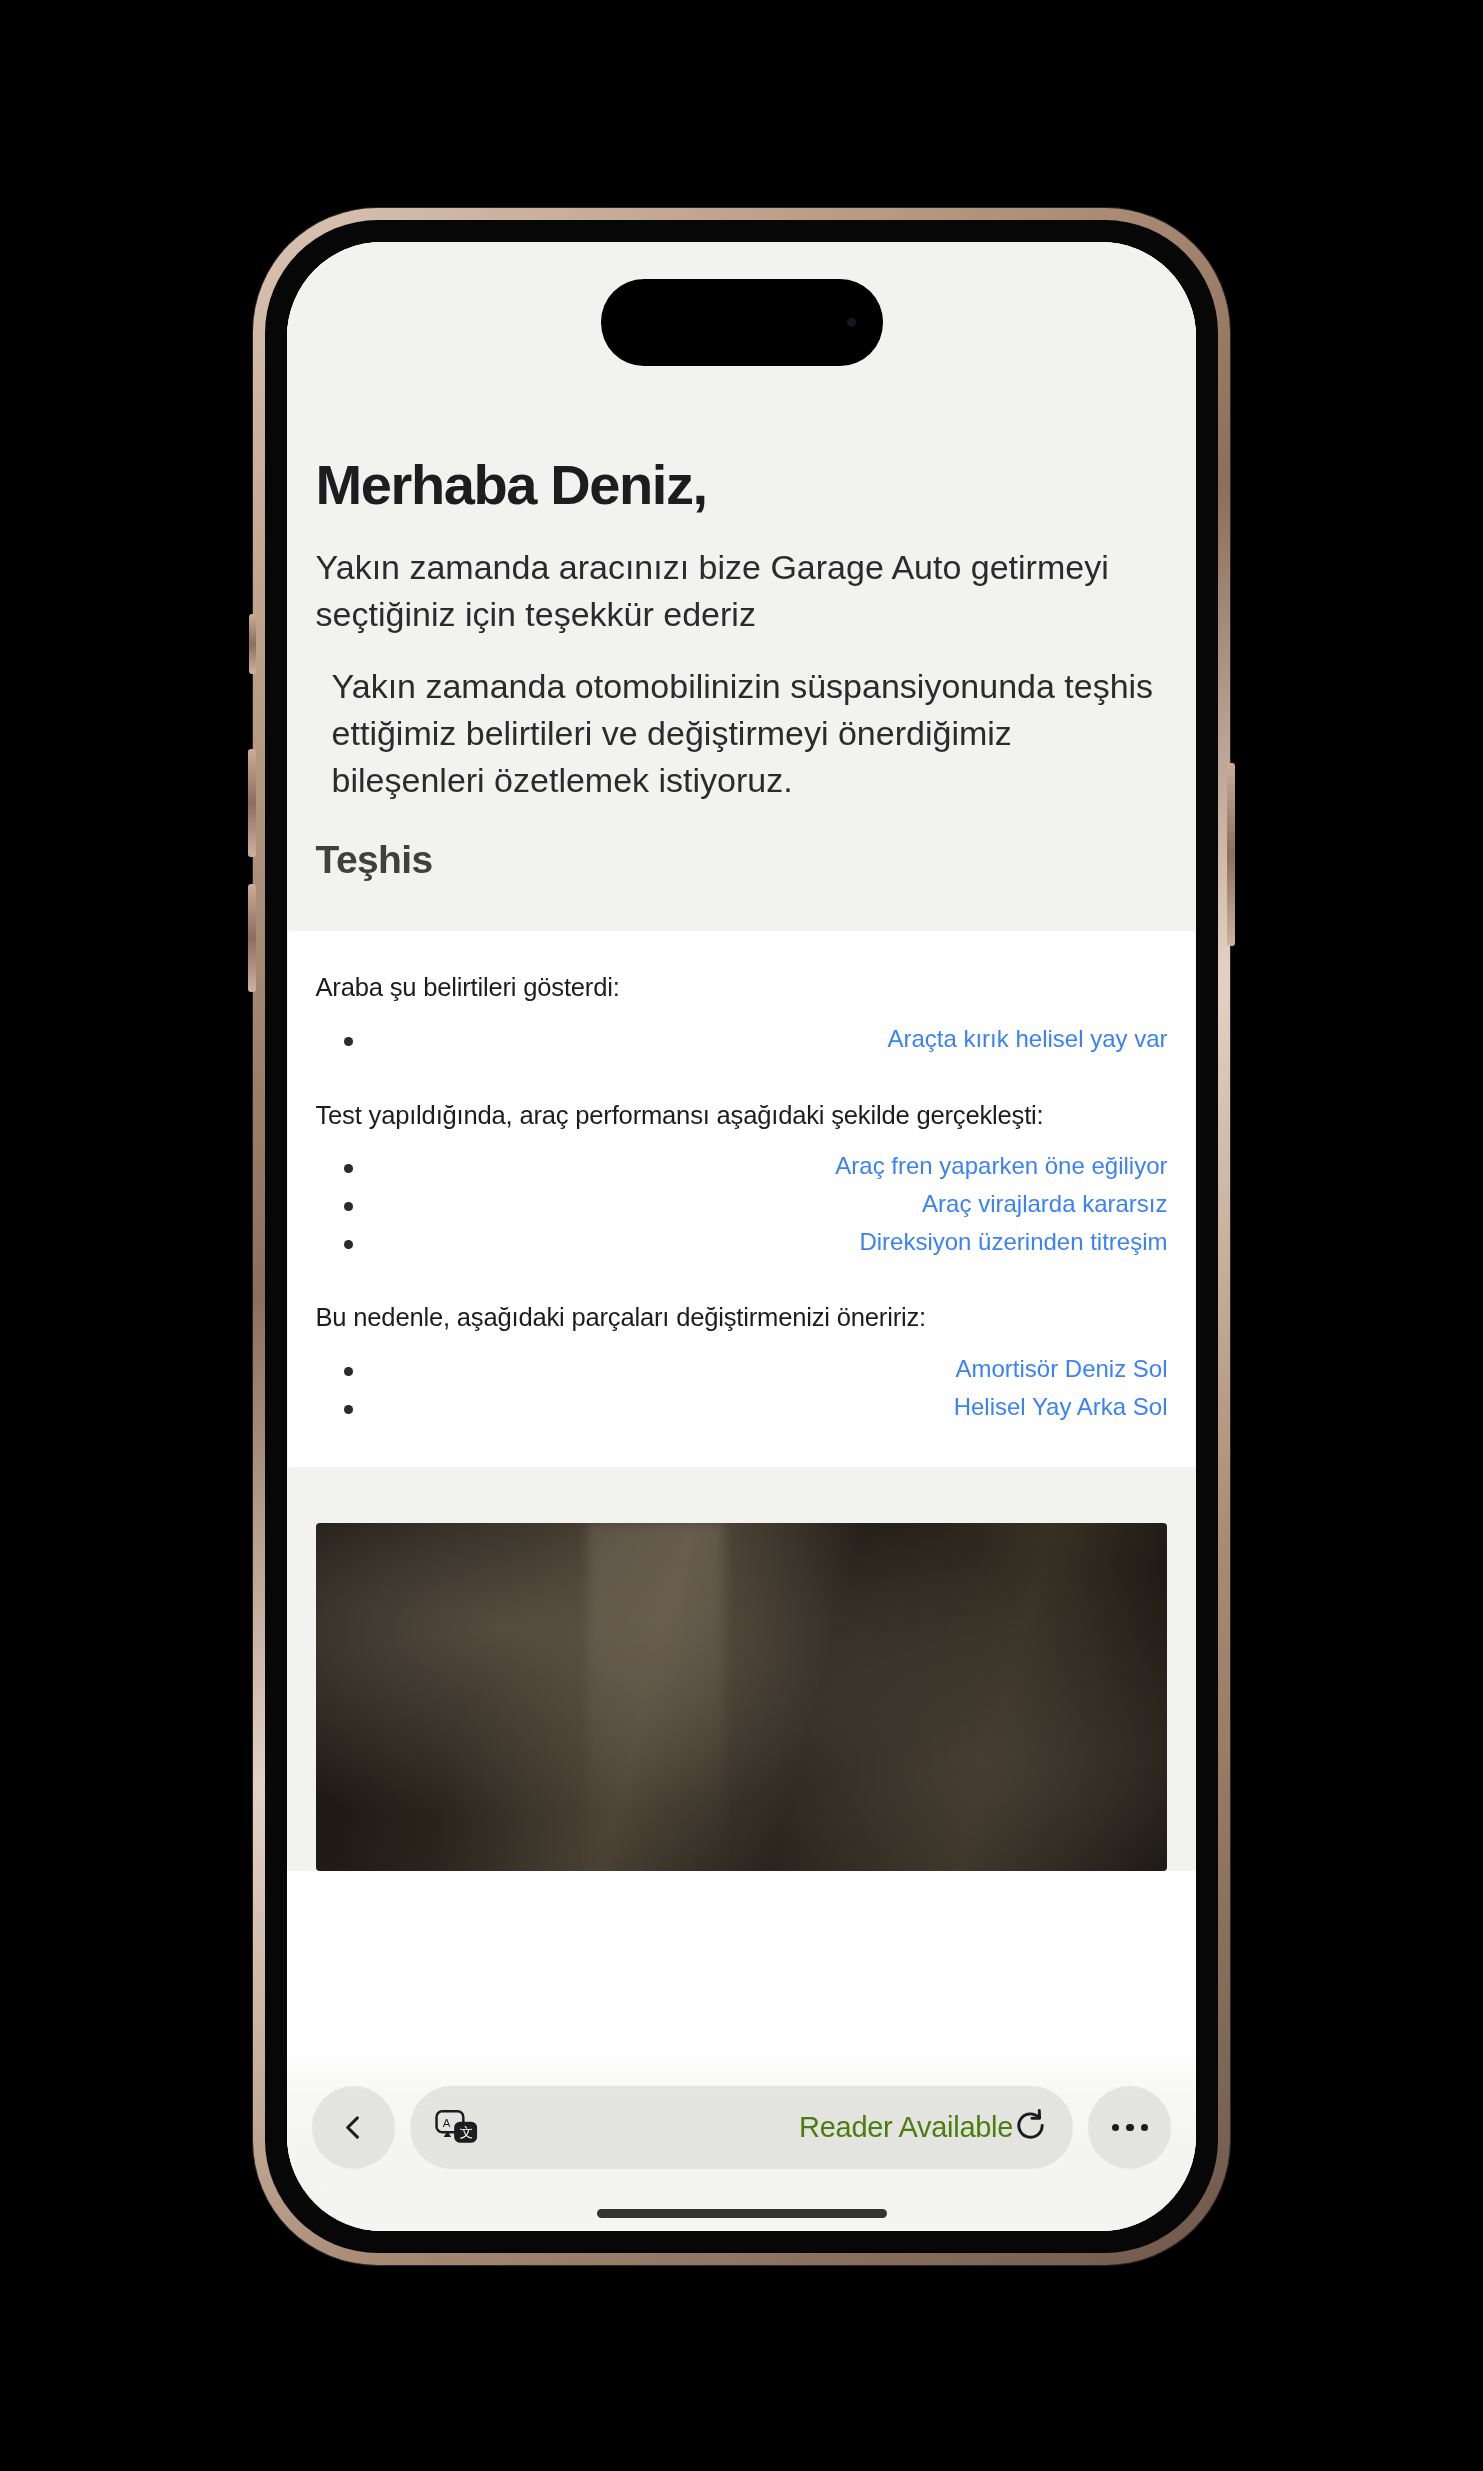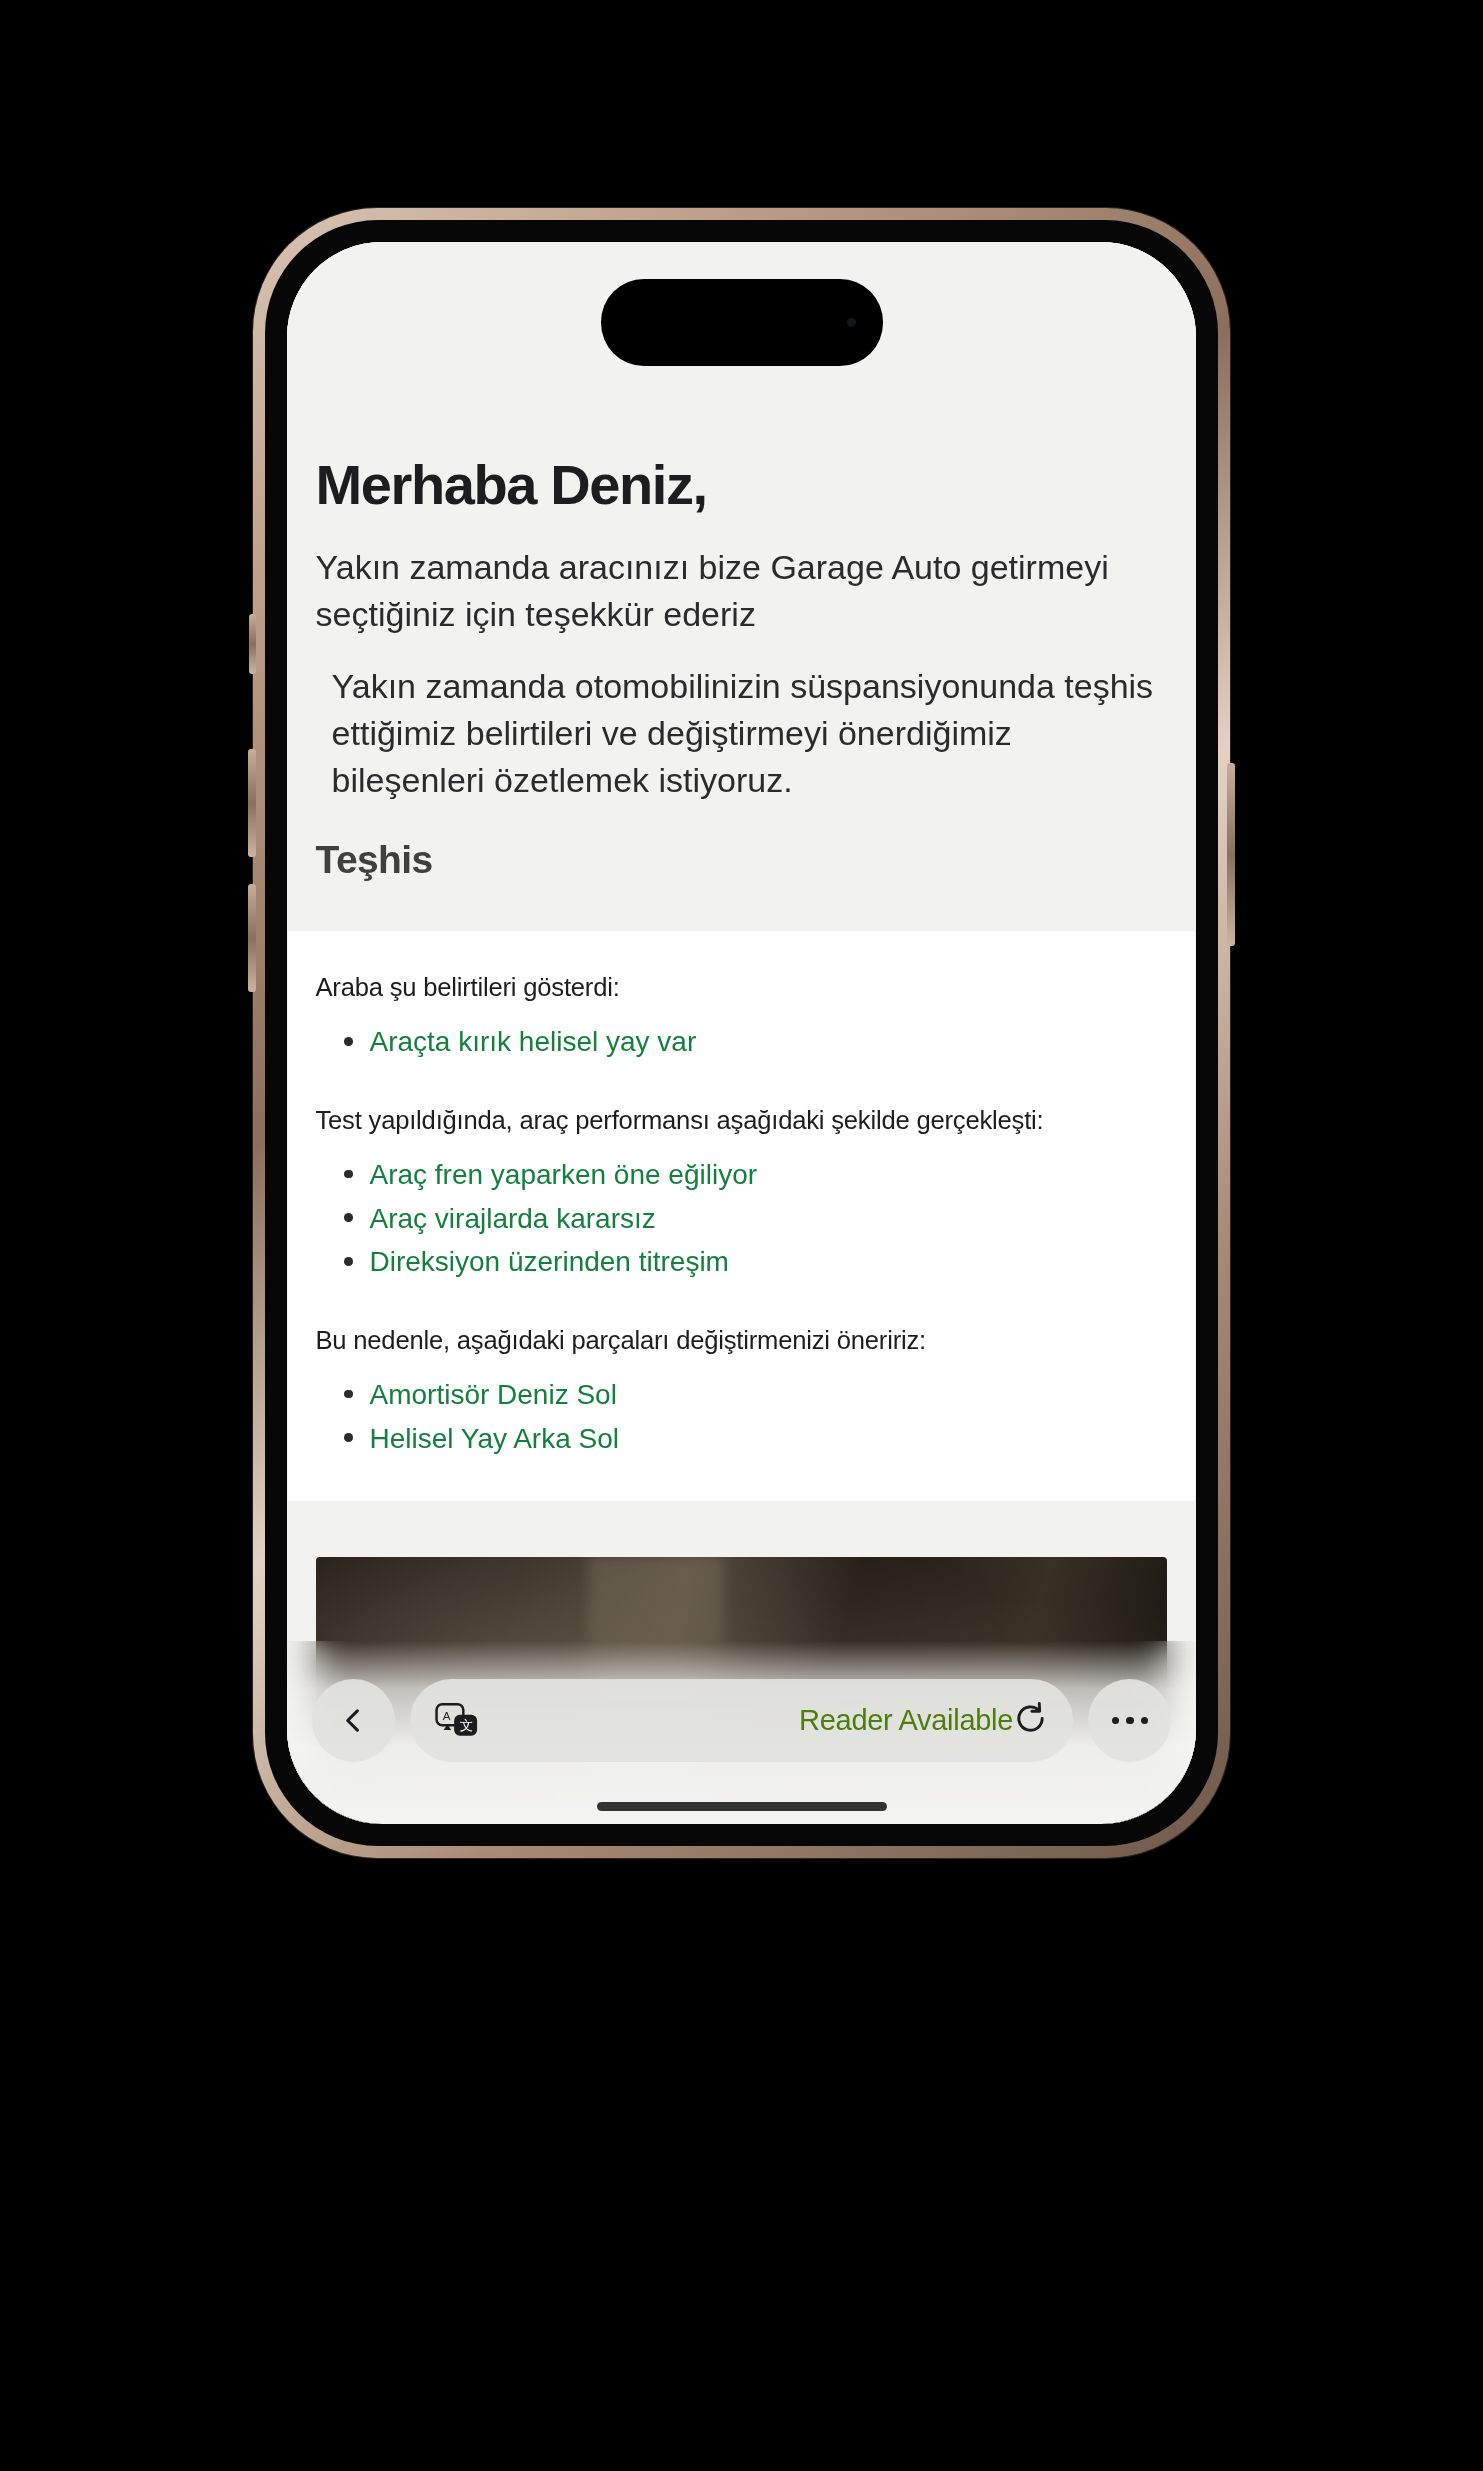--- a/index.html
+++ b/index.html
@@ -18,21 +18,21 @@
     height: 2472px;
     background: #000000;
   }
 
   
   .phone-outer {
     position: absolute;
     left: 253px;
     top: 208px;
     width: 977px;
-    height: 1650px;
+    height: 2057px;
     border-radius: 124px;
     background: linear-gradient(140deg, #d9c4b4 0%, #b99a84 18%, #8b6f5c 38%, #e3d2c4 55%, #a78a74 75%, #6e584a 100%);
     box-shadow: 0 0 0 1px #2a2320;
   }
 
   .phone-bezel {
     position: absolute;
     left: 11.6px;
     top: 11.6px;
     right: 11.6px;
@@ -153,24 +153,25 @@
   }
   .card h3.spaced { margin-top: 41px; }
 
   .card ul {
     margin: 17.4px 0 0 0;
     padding-left: 54px;
     list-style: none;
   }
   .card ul li {
     position: relative;
-    font-size: 28px;
+    font-size: 24px;
     line-height: 1.42;
-    color: #15803d;
+    color: #3b82f6;
     margin-bottom: 3.9px;
+    text-align: right;
   }
   .card ul li::before {
     content: "";
     position: absolute;
     left: -25px;
     top: 14.5px;
     width: 8.7px;
     height: 8.7px;
     border-radius: 50%;
     background: #2b2b2d;

